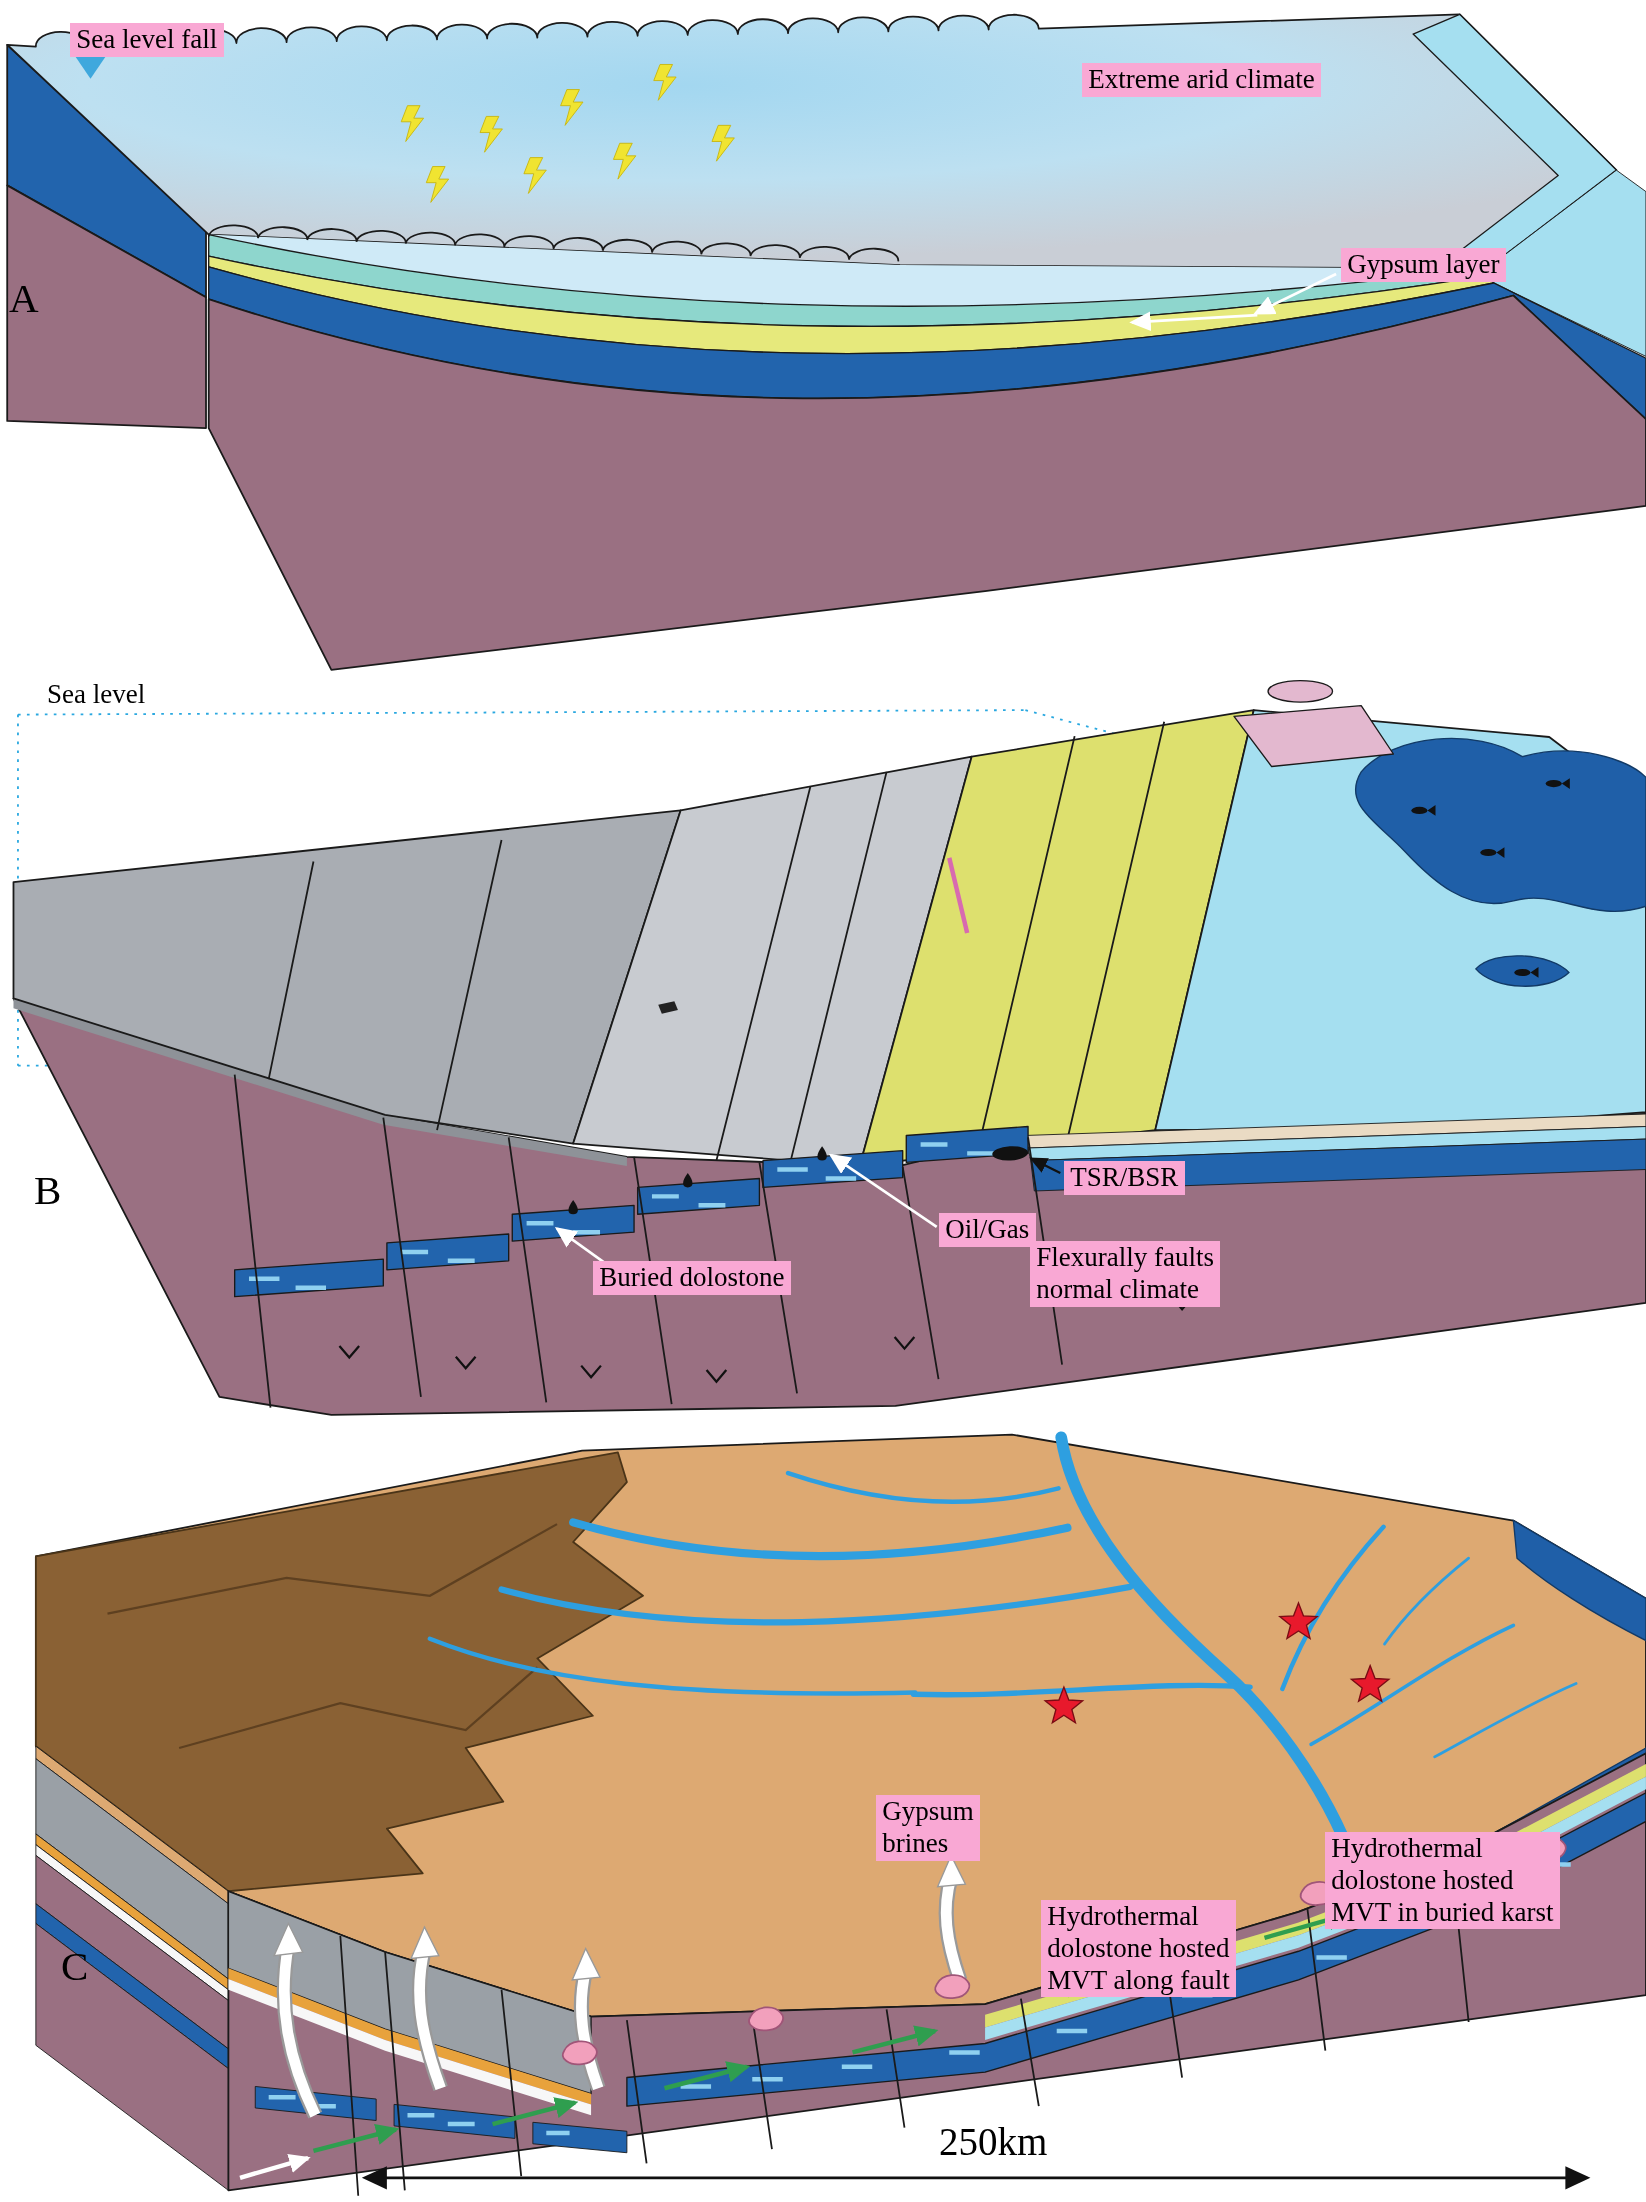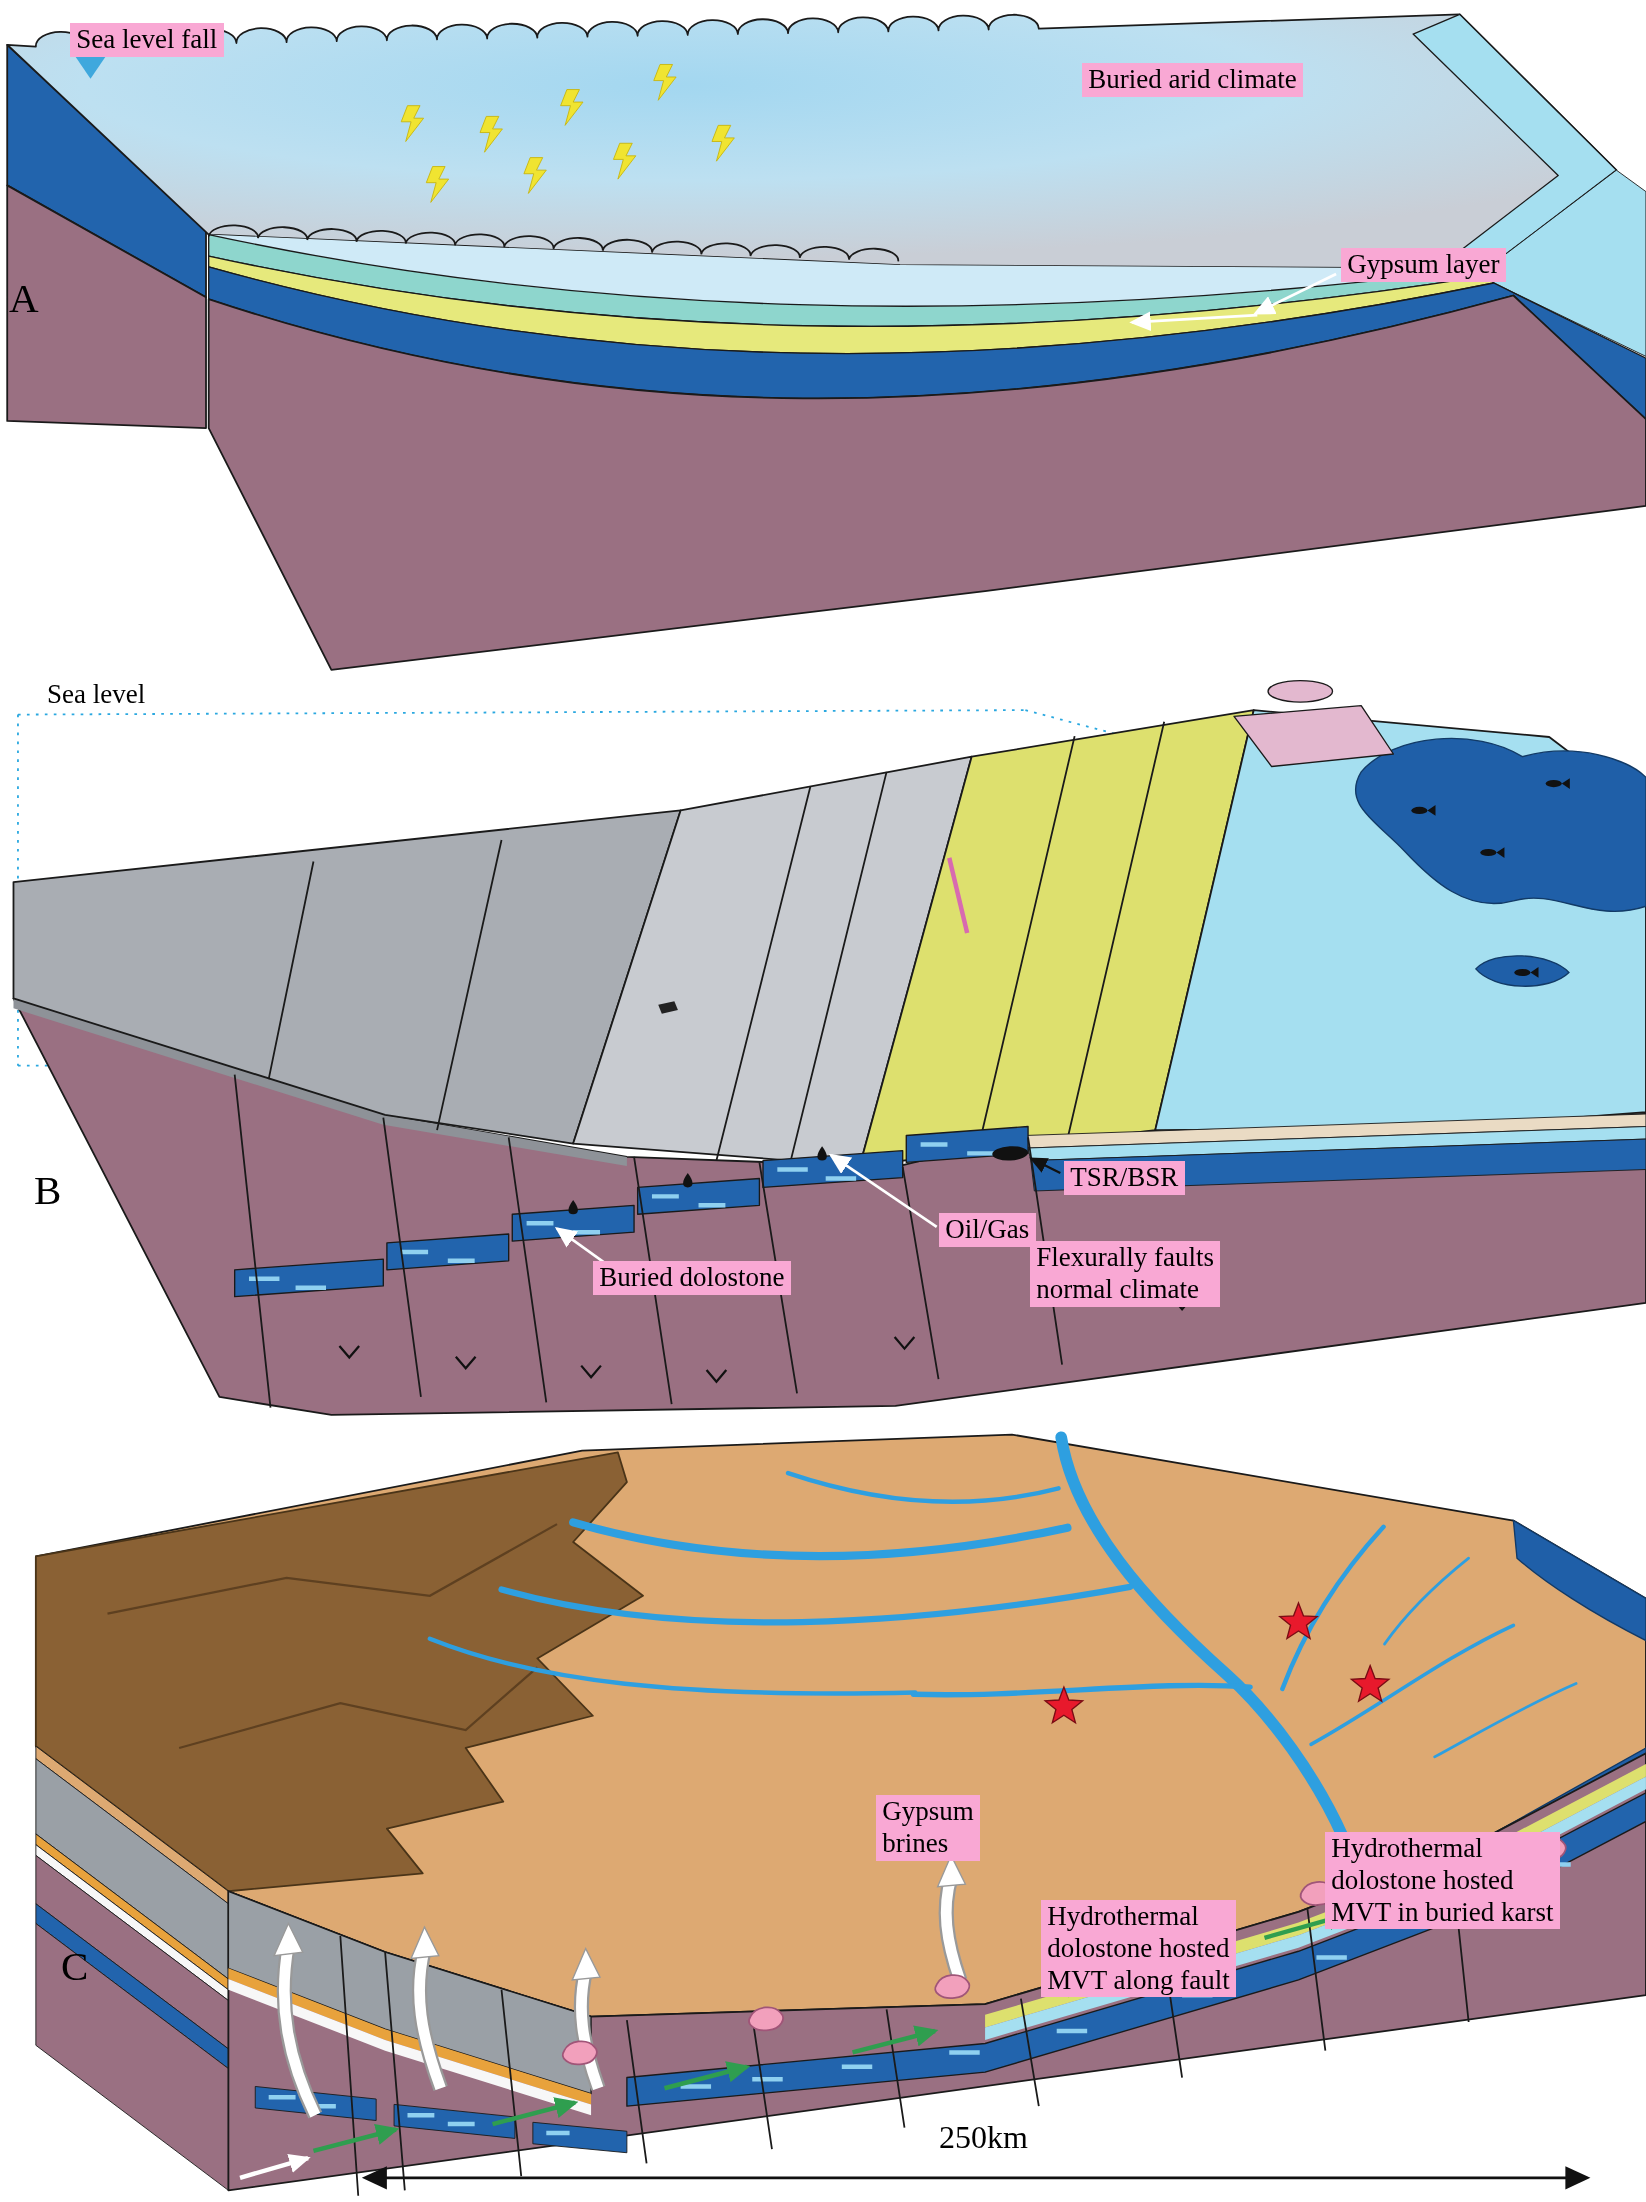--- a/index.html
+++ b/index.html
@@ -3,21 +3,21 @@
 <meta charset="utf-8">
 <style>
   html,body{margin:0;padding:0;background:#fff;}
   #stage{position:relative;width:1646px;height:2202px;background:#fff;overflow:hidden;
          font-family:"Liberation Serif",serif;}
   #art{position:absolute;left:0;top:0;}
   .lbl{position:absolute;background:#f9a8d4;padding:0.9px 6.3px;font:27px/1.18 "Liberation Serif",serif;
        color:#000;white-space:nowrap;}
   .lbl.plain{background:transparent;padding:0;}
   .lbl.letter{font-size:41px;}
-  .lbl.scale{font-size:32px;}
+  .lbl.scale{font-size:39px;}
   
   .f-mauve{fill:var(--mauve,#9a7082);}
   .f-dblue{fill:var(--dark-blue,#2264ad);}
   .f-teal{fill:var(--dolostone-teal,#8ed6cd);}
   .f-gyp{fill:var(--gypsum-yellow,#e6e97c);}
   .f-gray{fill:var(--slab-gray,#a9adb3);}
   .f-lgray{fill:var(--slab-gray-light,#c8cbd0);}
   .f-yg{fill:var(--unit-yellowgreen,#dde06e);}
   .f-coast{fill:var(--coast-cyan,#a5dff0);}
   .f-sea{fill:var(--sea-blue,#1f5fa8);}
@@ -223,21 +223,21 @@
     </g>
     <g>
       <line x1="428" y1="2432" x2="1752" y2="2432" stroke="#111" stroke-width="3"></line>
       <polygon fill="#111" points="404,2432 432,2419 432,2445"></polygon>
       <polygon fill="#111" points="1776,2432 1748,2419 1748,2445"></polygon>
     </g>
   </g>
 </svg>
 
   <div class="lbl" style="left:70px;top:23px">Sea level fall</div>
-  <div class="lbl" style="left:1082px;top:63px">Buried arid climate</div>
+  <div class="lbl" style="left:1082px;top:63px">Extreme arid climate</div>
   <div class="lbl" style="left:1341px;top:248px">Gypsum layer</div>
   <div class="lbl plain letter" style="left:9px;top:274px">A</div>
 
   <div class="lbl plain" style="left:47px;top:679px">Sea level</div>
   <div class="lbl" style="left:1064px;top:1161px">TSR/BSR</div>
   <div class="lbl" style="left:939px;top:1213px">Oil/Gas</div>
   <div class="lbl" style="left:593px;top:1261px">Buried dolostone</div>
   <div class="lbl" style="left:1030px;top:1241px">
     <div>Flexurally faults</div>
     <div>normal climate</div>

